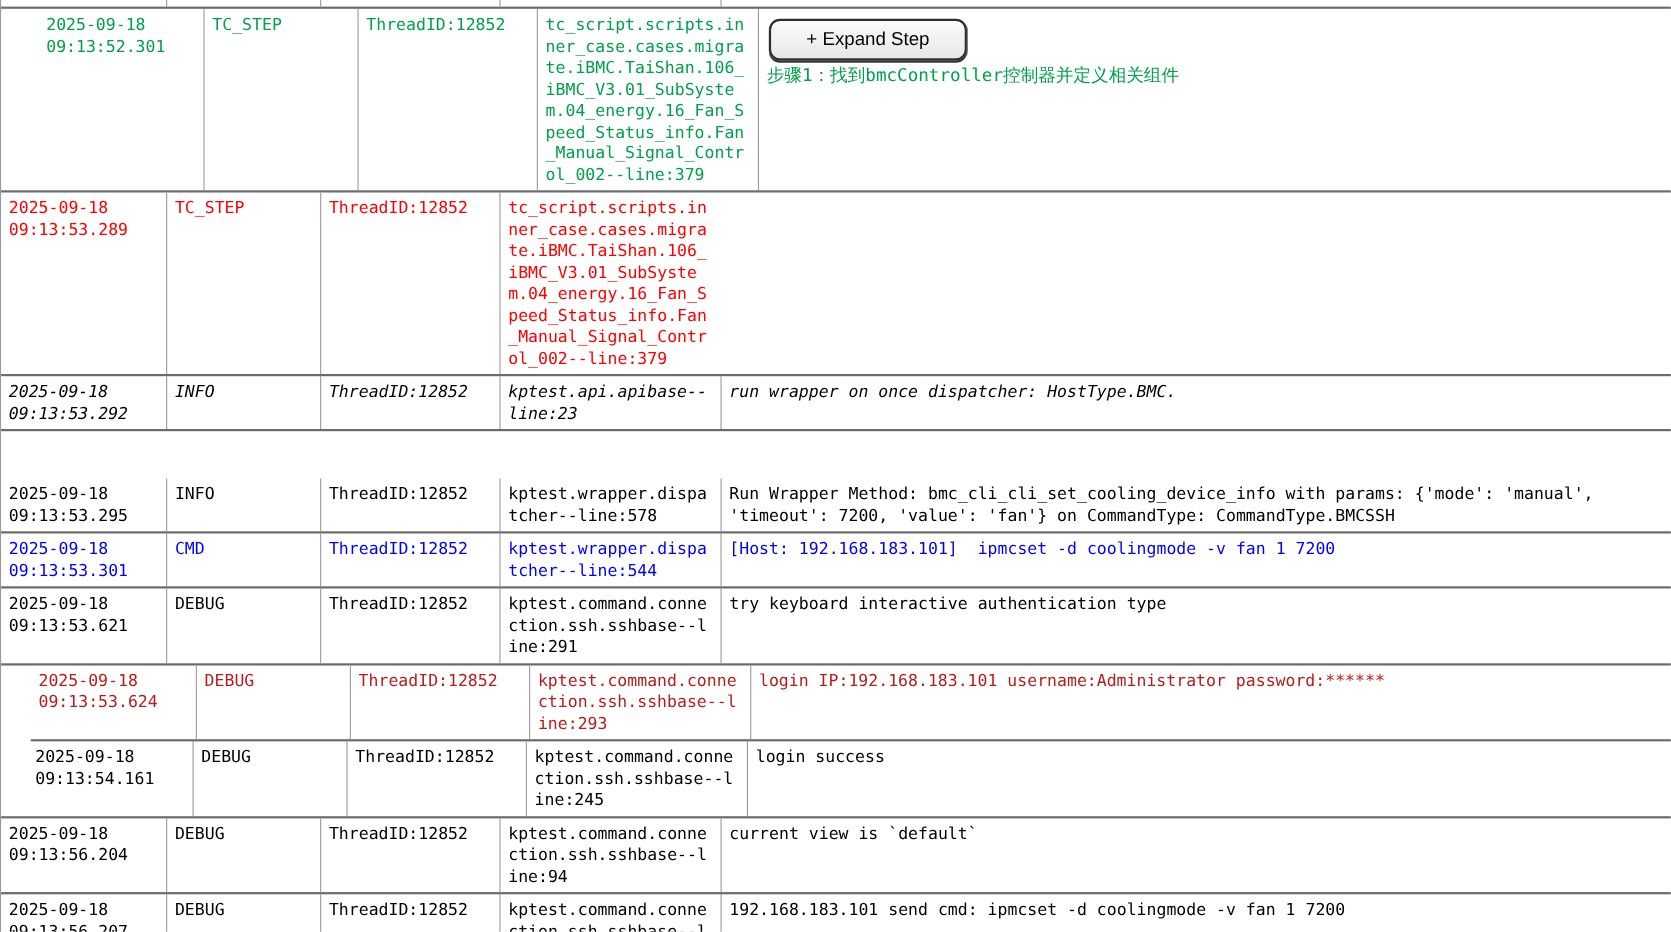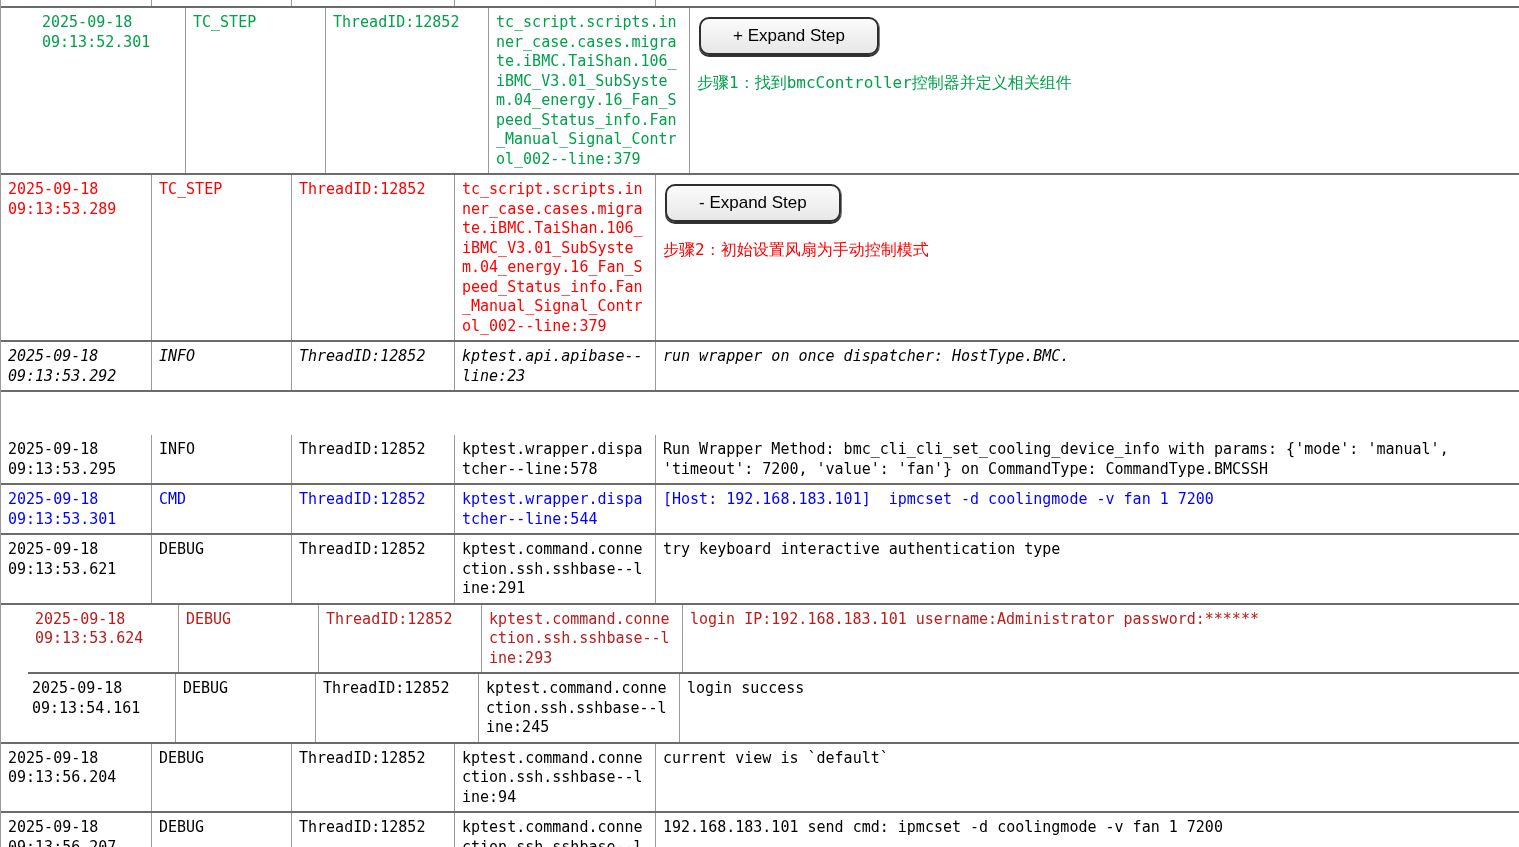--- a/index.html
+++ b/index.html
@@ -33,21 +33,21 @@
     margin:4px 0 3px 2px;
     font-family:"Liberation Sans","DejaVu Sans",sans-serif;
     font-size:17px; color:#000;
     background:linear-gradient(#fbfbfb,#e7e7e7);
     border:2px solid #2e2e2e;
     border-radius:10px;
     padding:7px 32px;
     box-shadow:0 2px 0 rgba(42,42,42,.95), 1px 1px 0 rgba(42,42,42,.6);
     cursor:pointer;
   }
-  .step-text { font-size:16px; line-height:22px; margin-top:17px; }
+  .step-text { font-size:16px; line-height:22px; margin-top:3px; }
 </style>
 </head>
 <body>
 
 <div class="log-table">
   <div class="row sliver">
     <div class="cell"></div>
     <div class="cell"></div>
     <div class="cell"></div>
     <div class="cell"></div>
@@ -58,21 +58,20 @@
     <div class="cell lvl">TC_STEP</div>
     <div class="cell thr">ThreadID:12852</div>
     <div class="cell src">tc_script.scripts.inner_case.cases.migrate.iBMC.TaiShan.106_iBMC_V3.01_SubSystem.04_energy.16_Fan_Speed_Status_info.Fan_Manual_Signal_Control_002--line:379</div>
     <div class="cell msg"><button class="expand-btn">+ Expand Step</button><div class="step-text">步骤1：找到bmcController控制器并定义相关组件</div></div>
   </div>
     <div class="row" style="color: rgb(254, 0, 0);">
     <div class="cell ts">2025-09-18 09:13:53.289</div>
     <div class="cell lvl">TC_STEP</div>
     <div class="cell thr">ThreadID:12852</div>
     <div class="cell src">tc_script.scripts.inner_case.cases.migrate.iBMC.TaiShan.106_iBMC_V3.01_SubSystem.04_energy.16_Fan_Speed_Status_info.Fan_Manual_Signal_Control_002--line:379</div>
-    <div class="cell msg"><button class="expand-btn">- Expand Step</button><div class="step-text">步骤2：初始设置风扇为手动控制模式</div></div>
   </div>
     <div class="row" style="color: rgb(0, 0, 0); font-style: italic;">
     <div class="cell ts">2025-09-18 09:13:53.292</div>
     <div class="cell lvl">INFO</div>
     <div class="cell thr">ThreadID:12852</div>
     <div class="cell src">kptest.api.apibase--line:23</div>
     <div class="cell msg">run wrapper on once dispatcher: HostType.BMC.</div>
   </div>
     <div class="row" style="color: rgb(0, 0, 0); margin-top: 43px;">
     <div class="cell ts">2025-09-18 09:13:53.295</div>

